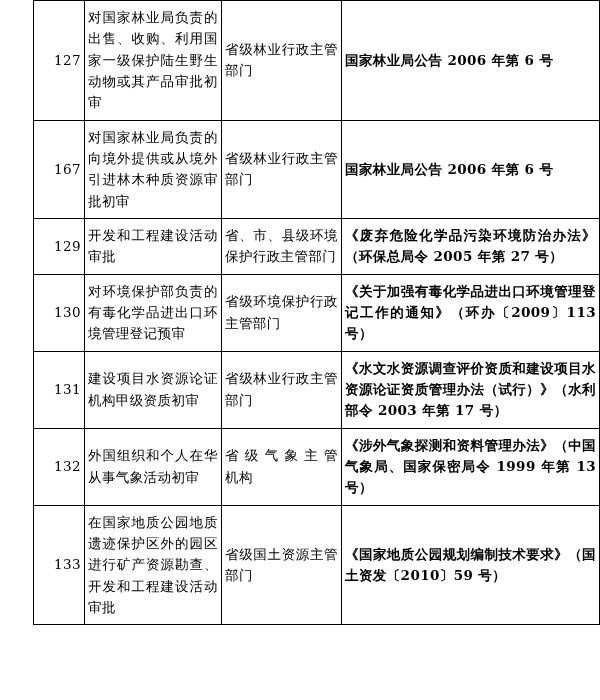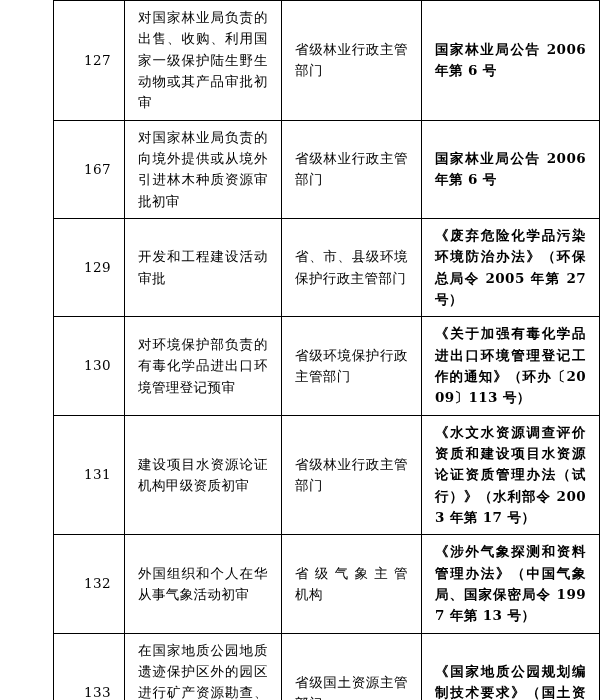--- a/index.html
+++ b/index.html
@@ -15,21 +15,21 @@
     overflow: hidden;
   }
   .doc-table {
     border-collapse: collapse;
     width: 600px;
     table-layout: fixed;
   }
   .doc-table td {
     border: 1px solid #000000;
     vertical-align: middle;
-    padding: 6px 13px;
+    padding: 6px 3px;
     font-size: 13.5px;
     line-height: 1.58;
     letter-spacing: 0.4px;
     margin-left: 22px;
   }
   .col-no {
     width: 44px;
     text-align: right;
     font-family: "DejaVu Serif", "Liberation Serif", serif;
     font-size: 13px;
@@ -157,21 +157,21 @@
       <td class="col-no">
           <span class="cell-text">132</span>
         </td>
       <td class="col-item">
           <span class="cell-text">外国组织和个人在华从事气象活动初审</span>
         </td>
       <td class="col-dept">
           <span class="cell-text">省 级 气 象 主 管机构</span>
         </td>
       <td class="col-basis">
-          <span class="cell-text">《涉外气象探测和资料管理办法》（中国气象局、国家保密局令 1997 年第 13 号）</span>
+          <span class="cell-text">《涉外气象探测和资料管理办法》（中国气象局、国家保密局令 1999 年第 13 号）</span>
         </td>
     </tr>
 
     <tr>
       <td class="edge"></td>
       <td class="col-no">
           <span class="cell-text">133</span>
         </td>
       <td class="col-item">
           <span class="cell-text">在国家地质公园地质遗迹保护区外的园区进行矿产资源勘查、开发和工程建设活动审批</span>

